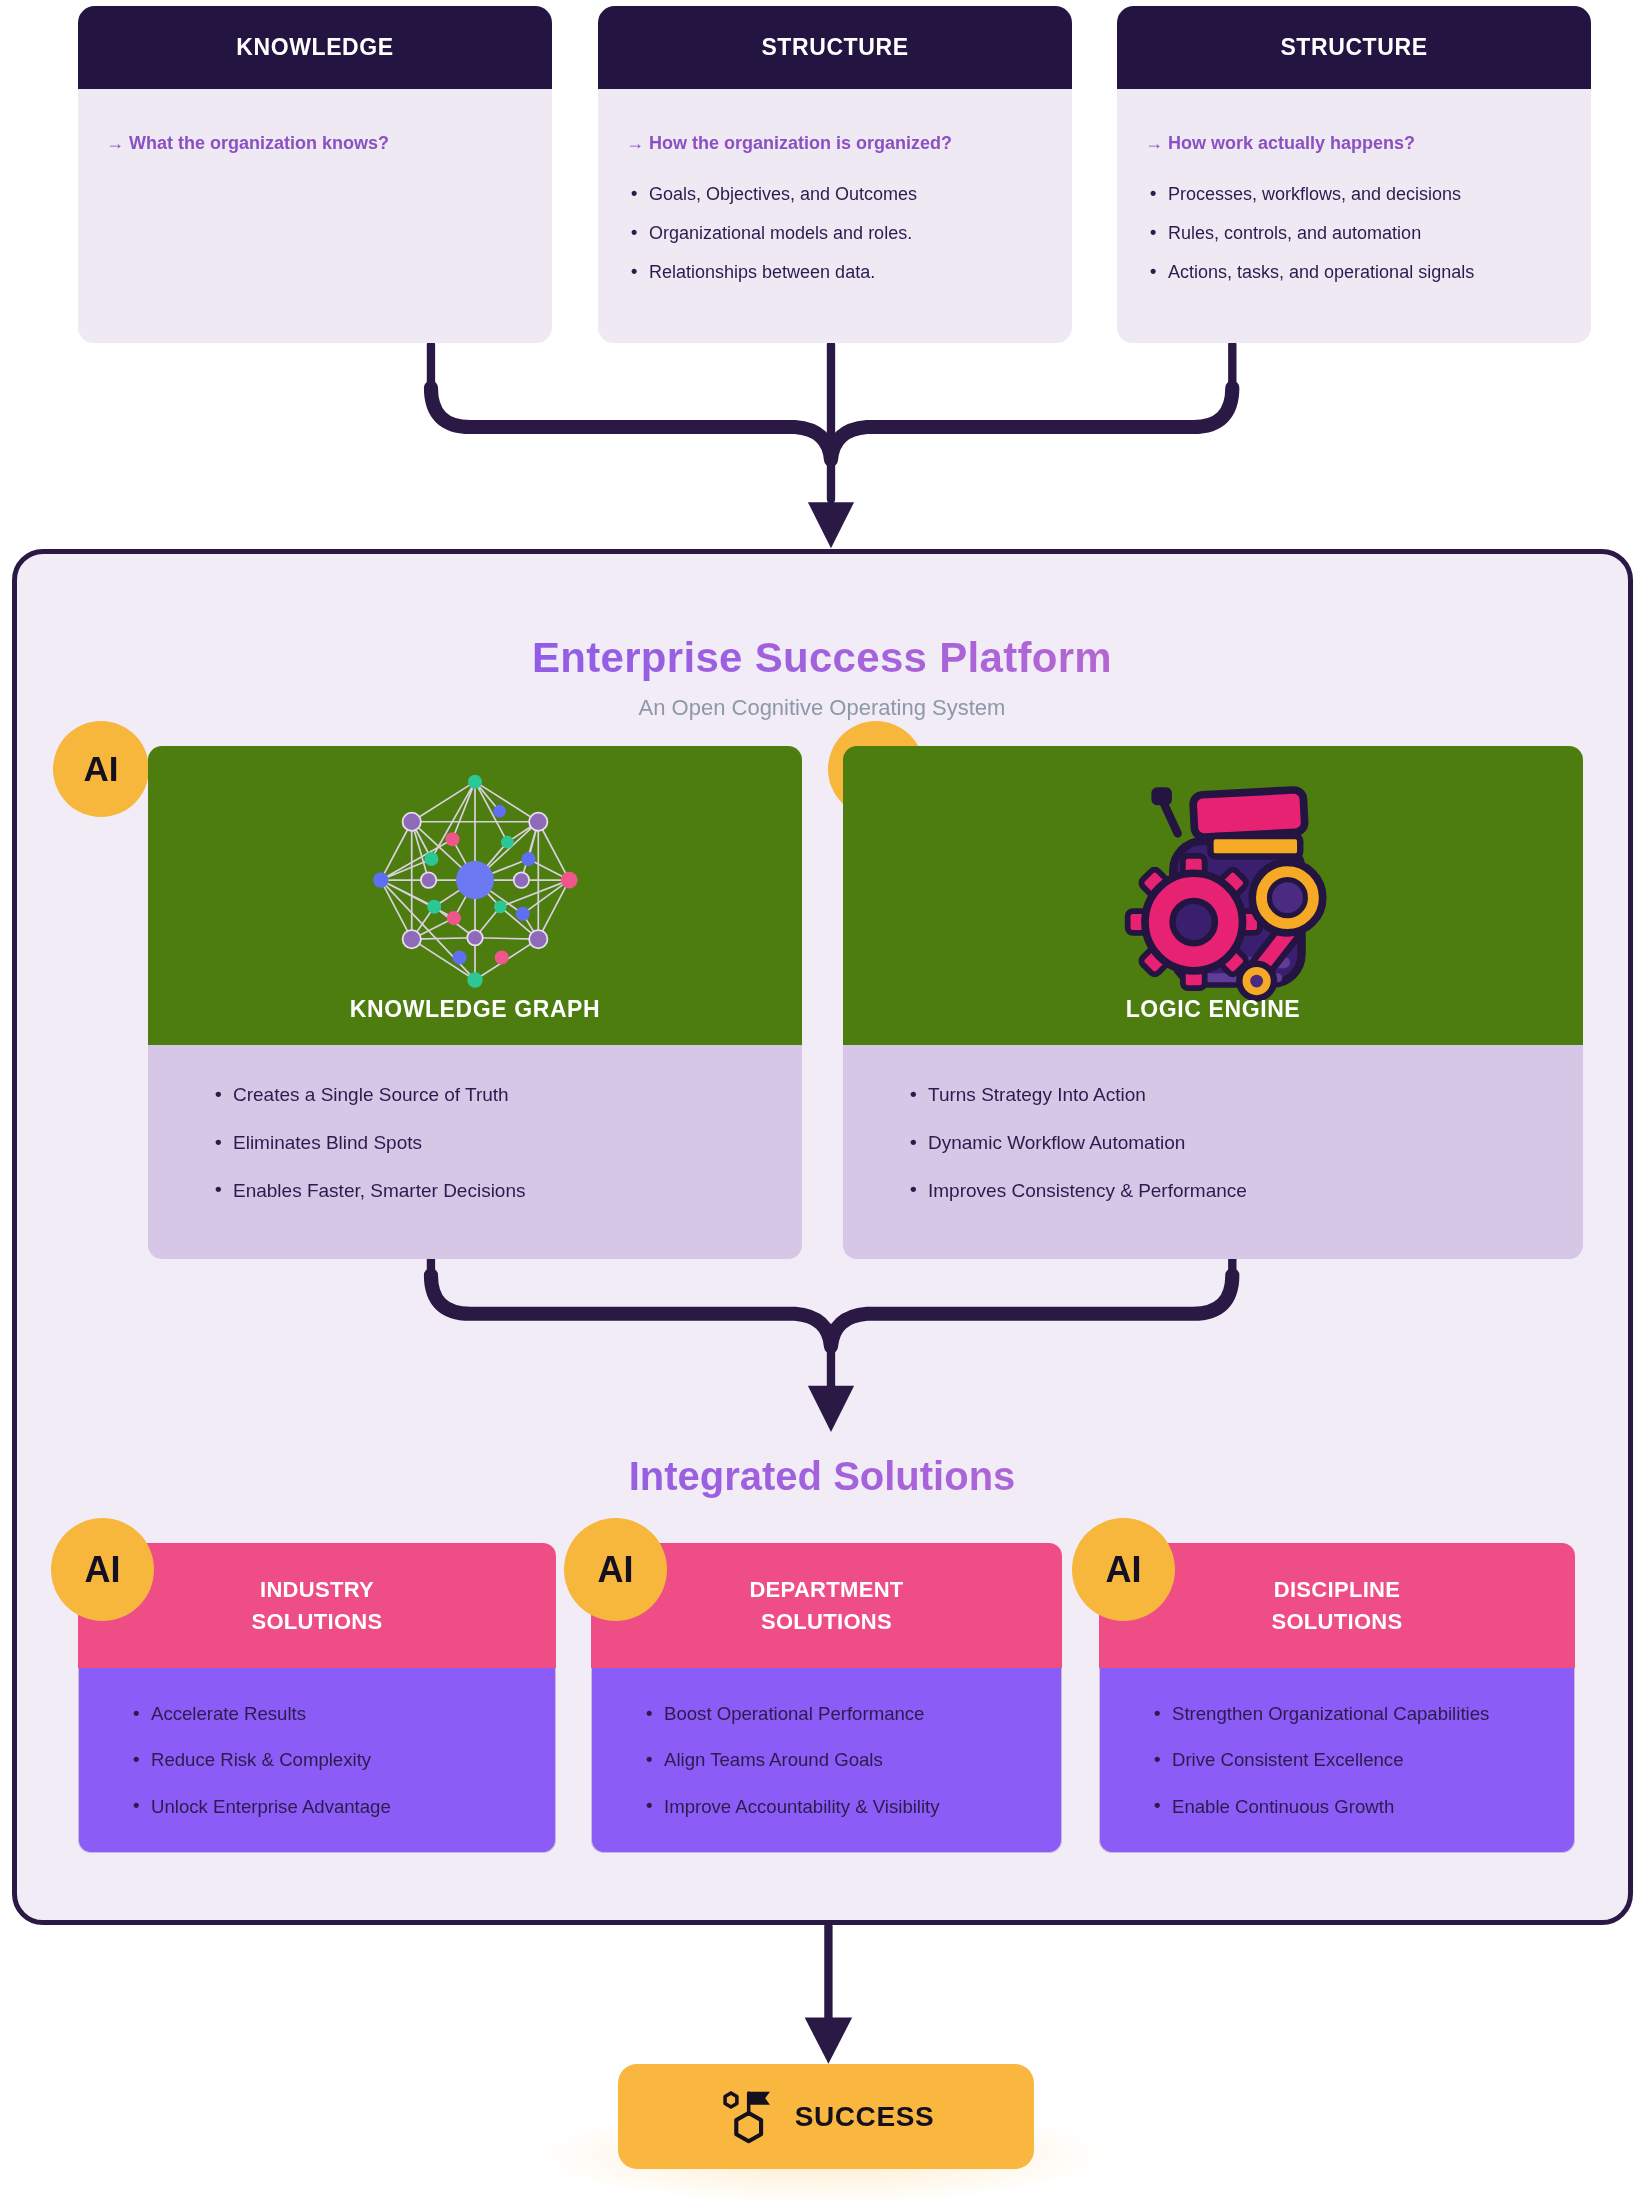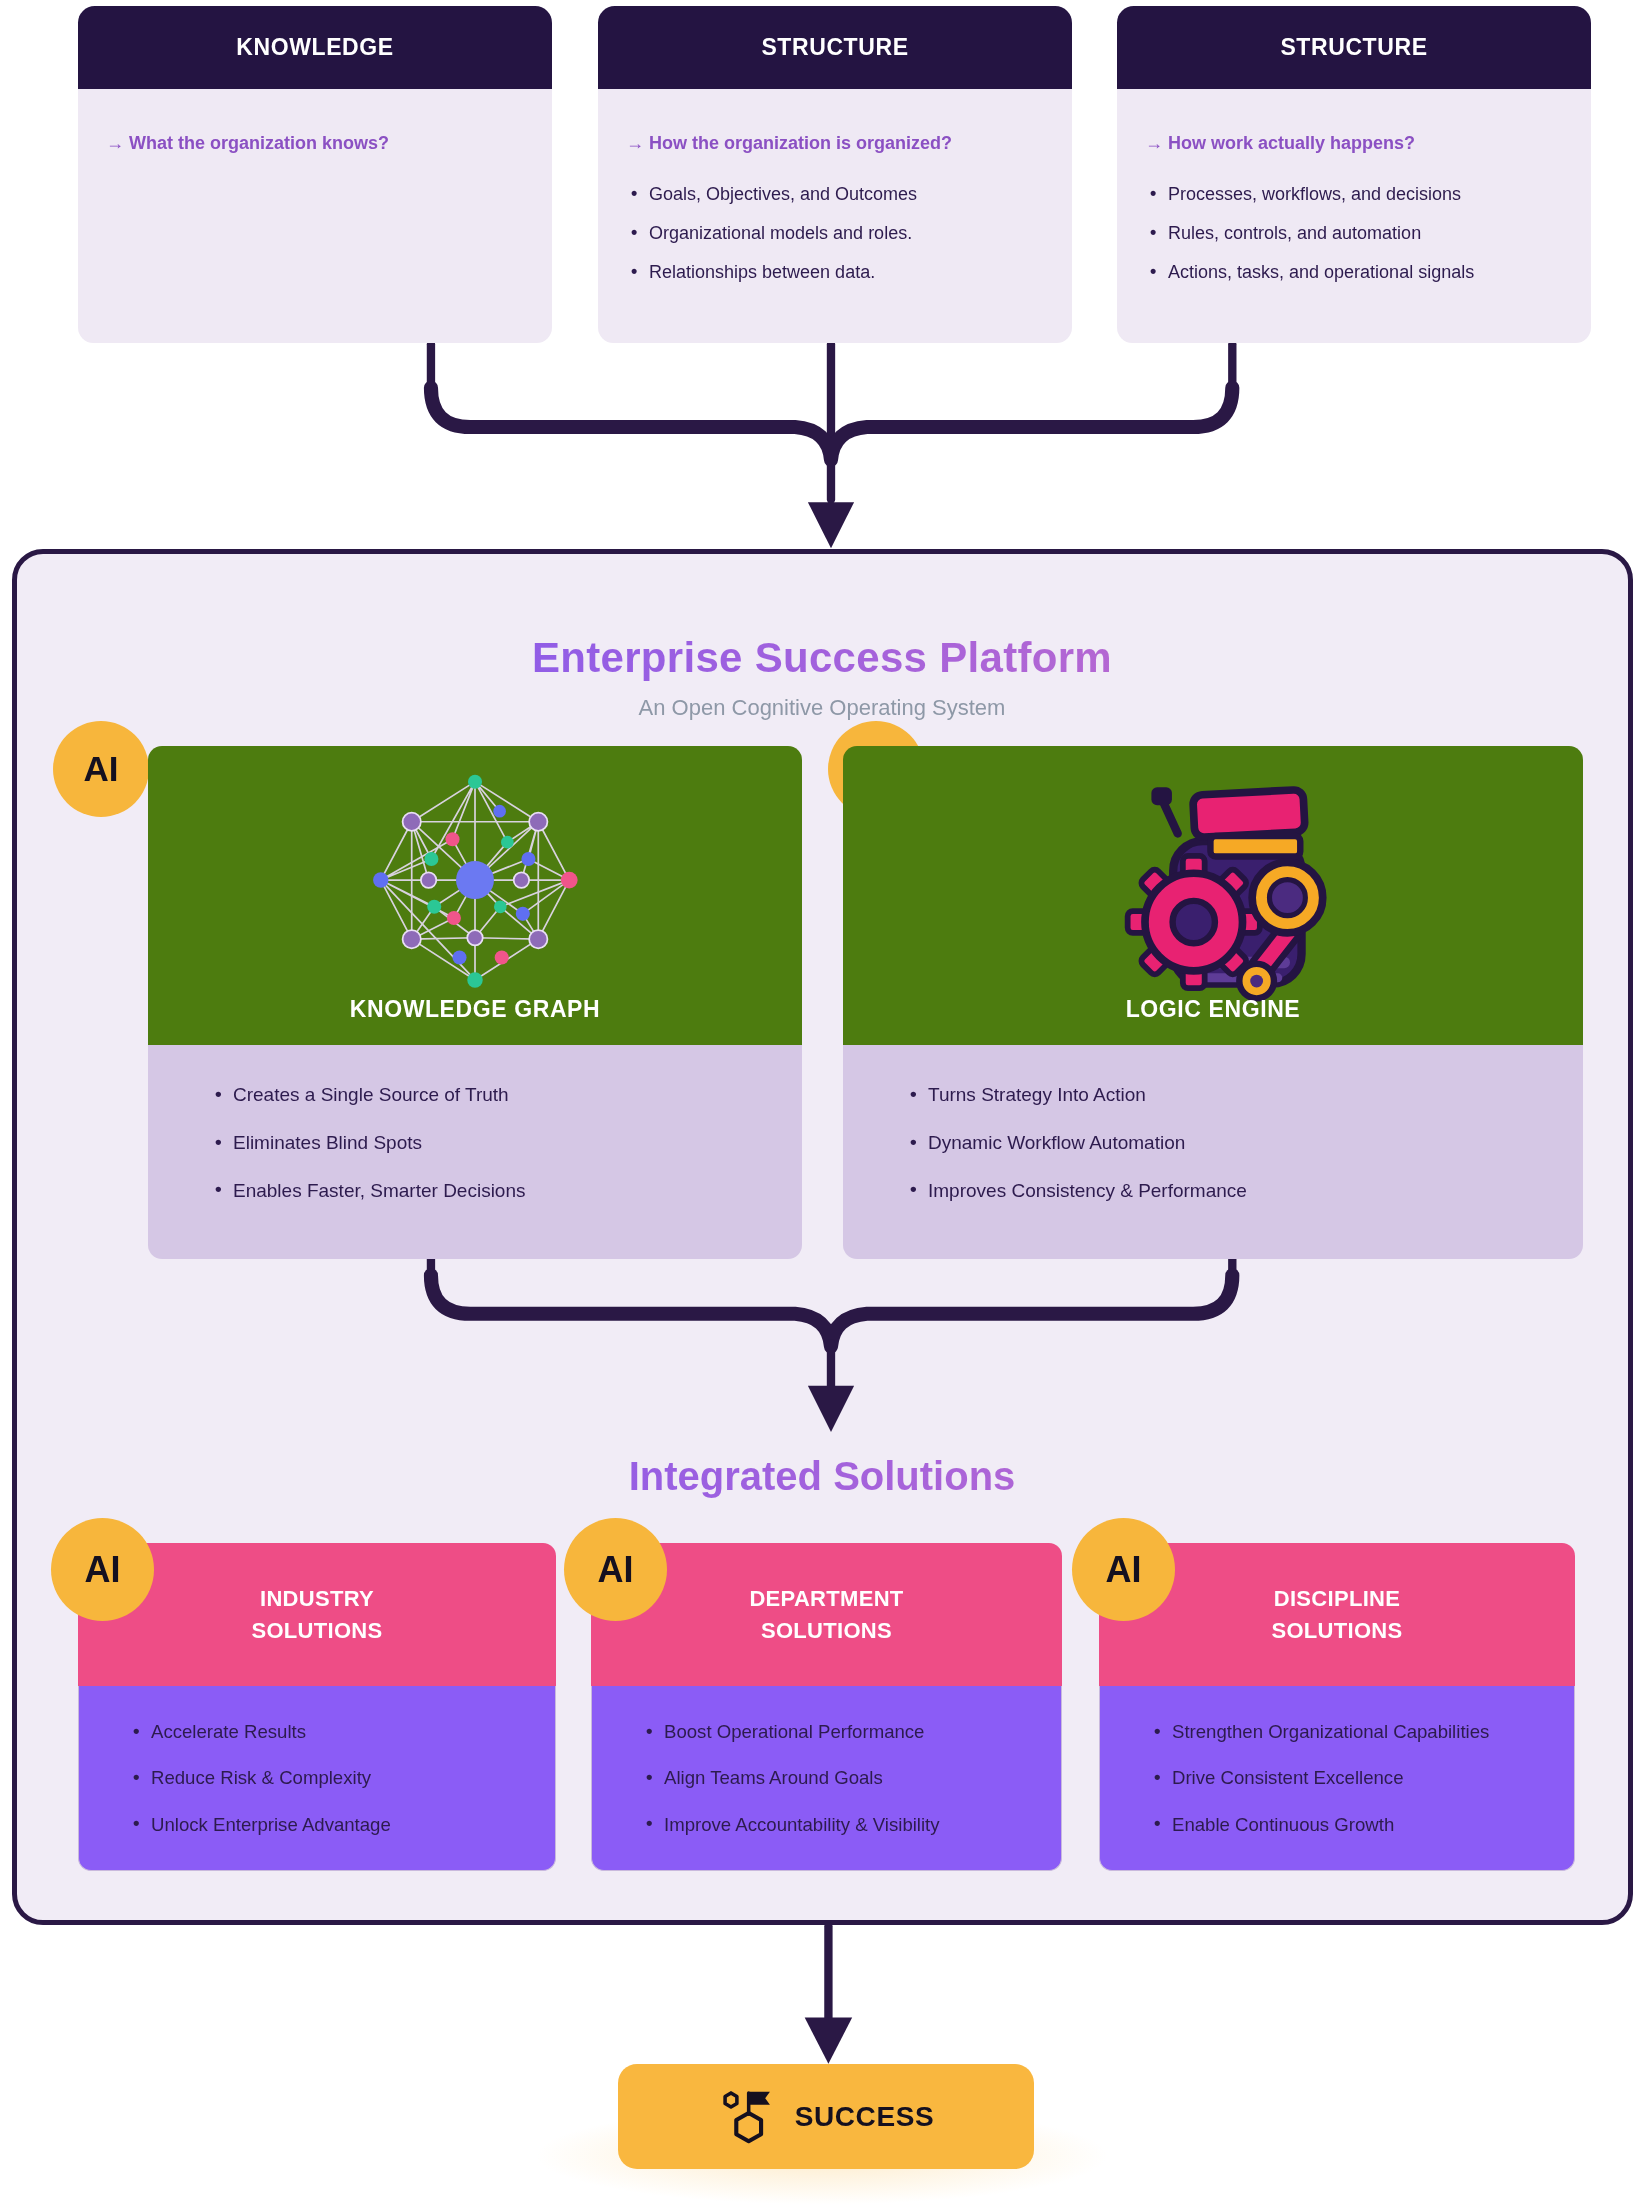--- a/index.html
+++ b/index.html
@@ -45,21 +45,21 @@
 
   
   .ai-badge{position:absolute;border-radius:50%;background:#F7B63C;
             display:flex;align-items:center;justify-content:center;
             color:#15101F;font-weight:700;}
   .ai-badge.top{width:96px;height:96px;top:721px;font-size:35px;z-index:2;}
   .ai-badge.bottom{width:103px;height:103px;top:1518px;font-size:36px;z-index:4;}
 
   
   .scard{position:absolute;top:1543px;z-index:3;}
-  .scard-header{height:143px;background:#EE4D86;border-radius:13px 13px 0 0;
+  .scard-header{height:125px;background:#EE4D86;border-radius:13px 13px 0 0;
                 display:flex;flex-direction:column;align-items:center;justify-content:center;}
   .scard-header span{color:#ffffff;font-size:22px;font-weight:700;letter-spacing:0.3px;
                 line-height:1.42;}
   .scard-body{height:185px;background:#8b5cf6;border:1.3px solid #C9B9DD;border-top:none;
               border-radius:0 0 13px 13px;padding:35px 0 0 49px;box-sizing:border-box;}
   .scard-body ul.blist li{font-size:18.6px;margin-bottom:25px;}
 
   
   .connectors{position:absolute;left:0;top:0;z-index:2;}
 

